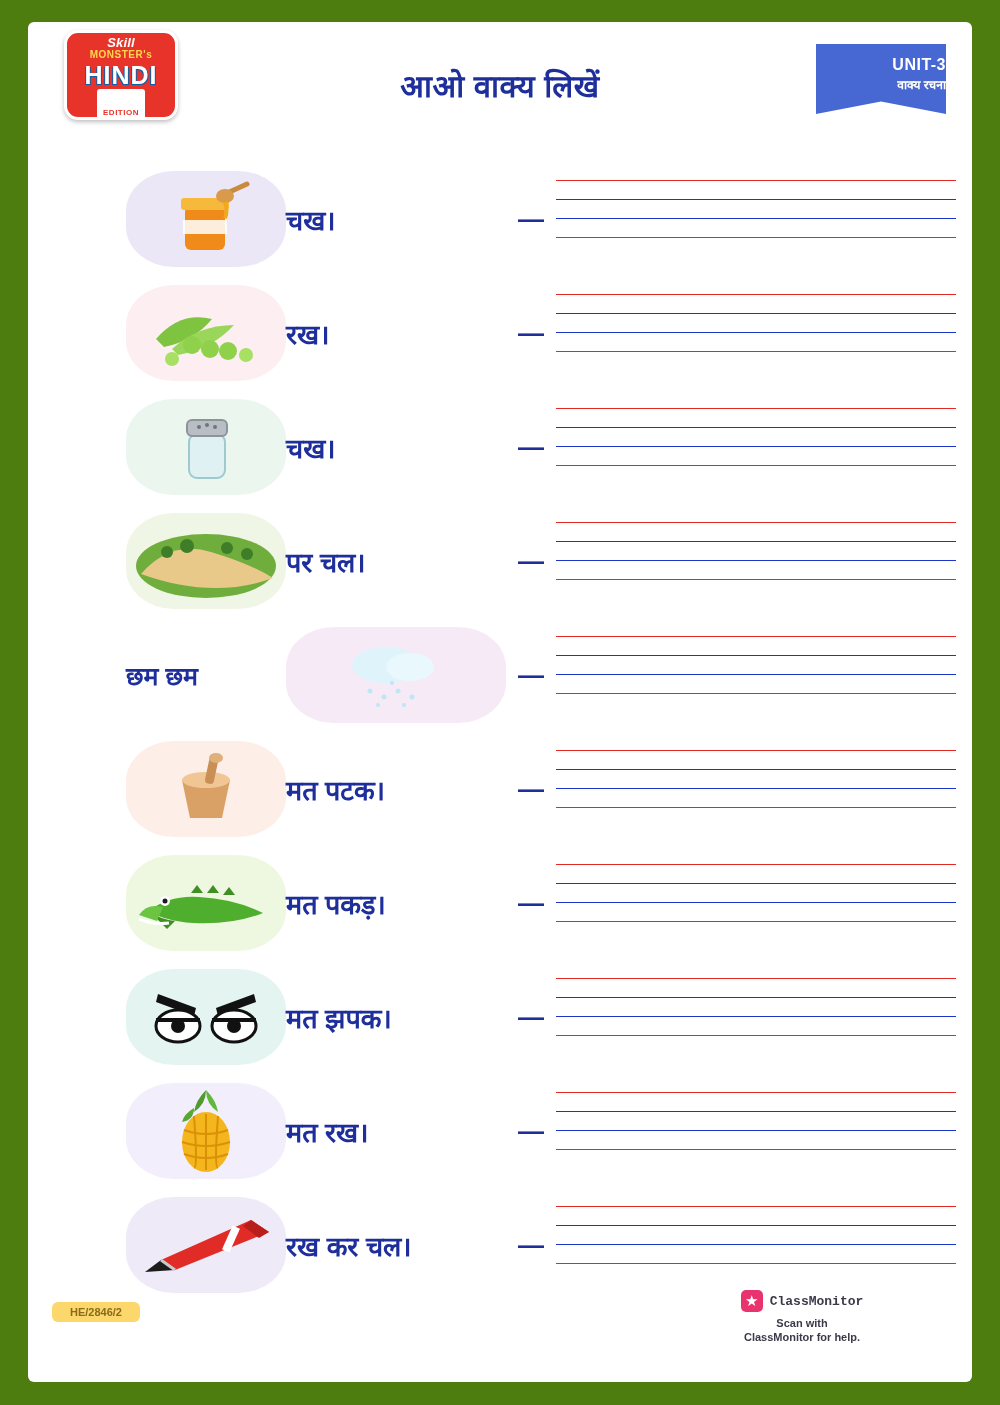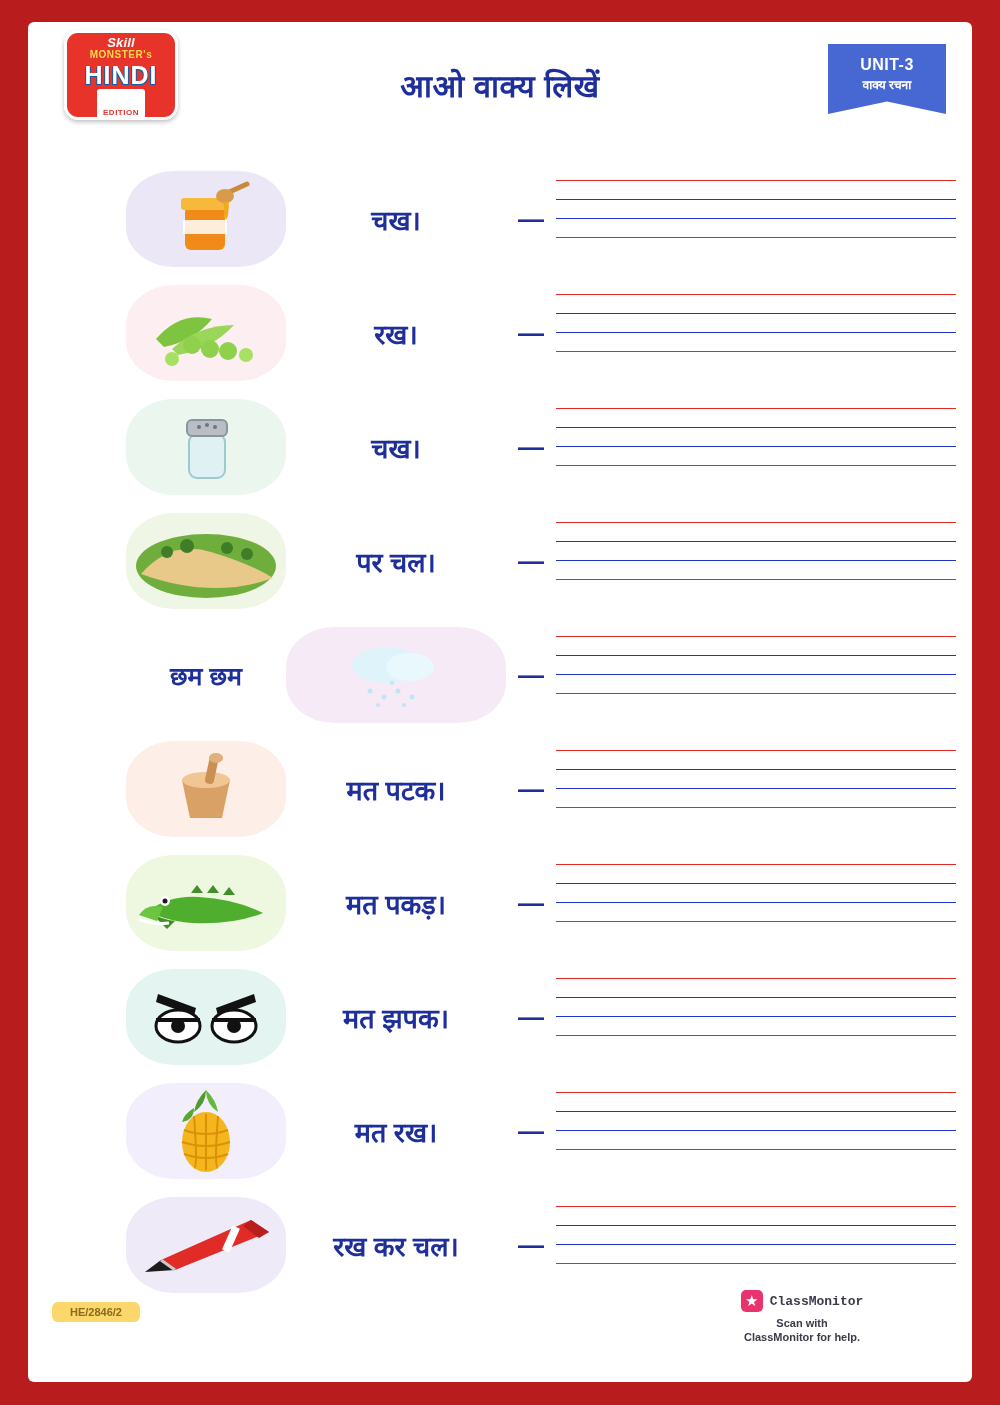--- a/index.html
+++ b/index.html
@@ -10,21 +10,21 @@
     width: 1000px;
     height: 1405px;
     background: #ffffff;
     font-family: "Liberation Sans", sans-serif;
     overflow: hidden;
   }
   .page {
     position: relative;
     width: 1000px;
     height: 1405px;
-    background: #b91c1c;
+    background: #4d7c0f;
     box-sizing: border-box;
   }
   .inner-sheet {
     position: absolute;
     left: 28px;
     top: 22px;
     width: 944px;
     height: 1360px;
     background: #ffffff;
     border-radius: 6px;
@@ -77,25 +77,25 @@
     font-size: 8px;
     font-weight: bold;
     border-radius: 3px;
     letter-spacing: .5px;
   }
   
   .unit-ribbon {
     position: absolute;
     right: 26px;
     top: 22px;
-    width: 118px;
+    width: 130px;
     height: 70px;
     background: #4767d3;
     color: #ffffff;
-    text-align: center;
+    text-align: right;
     clip-path: polygon(0 0, 100% 0, 100% 100%, 50% 82%, 0 100%);
   }
   .unit-ribbon .u1 {
     margin-top: 12px;
     font-size: 16px;
     font-weight: bold;
     letter-spacing: .5px;
   }
   .unit-ribbon .u2 {
     margin-top: 2px;
@@ -141,21 +141,21 @@
     height: 96px;
     flex: 0 0 160px;
     border-radius: 48px / 40px;
     display: flex;
     align-items: center;
     justify-content: center;
     margin-left: 38px;
   }
   .word {
     flex: 0 0 220px;
-    text-align: center;
+    text-align: left;
     font-size: 27px;
     font-weight: bold;
     color: #1e2f9c;
   }
   .word.left-word {
     flex: 0 0 160px;
     margin-left: 38px;
     font-size: 25px;
   }
   .dash {

